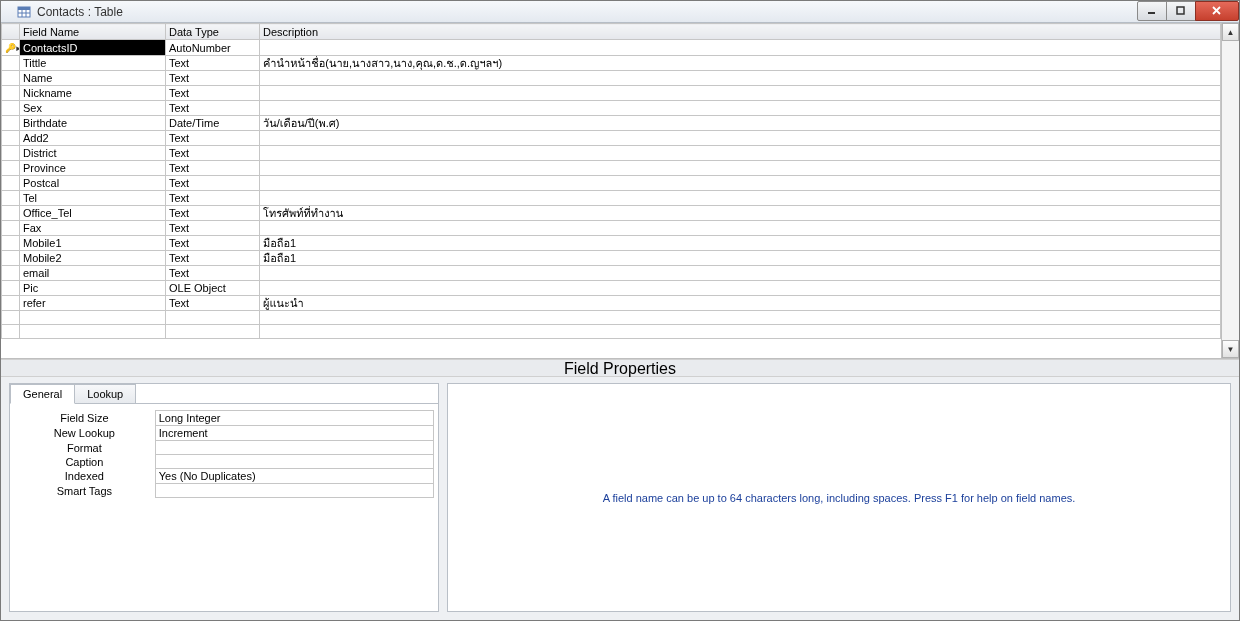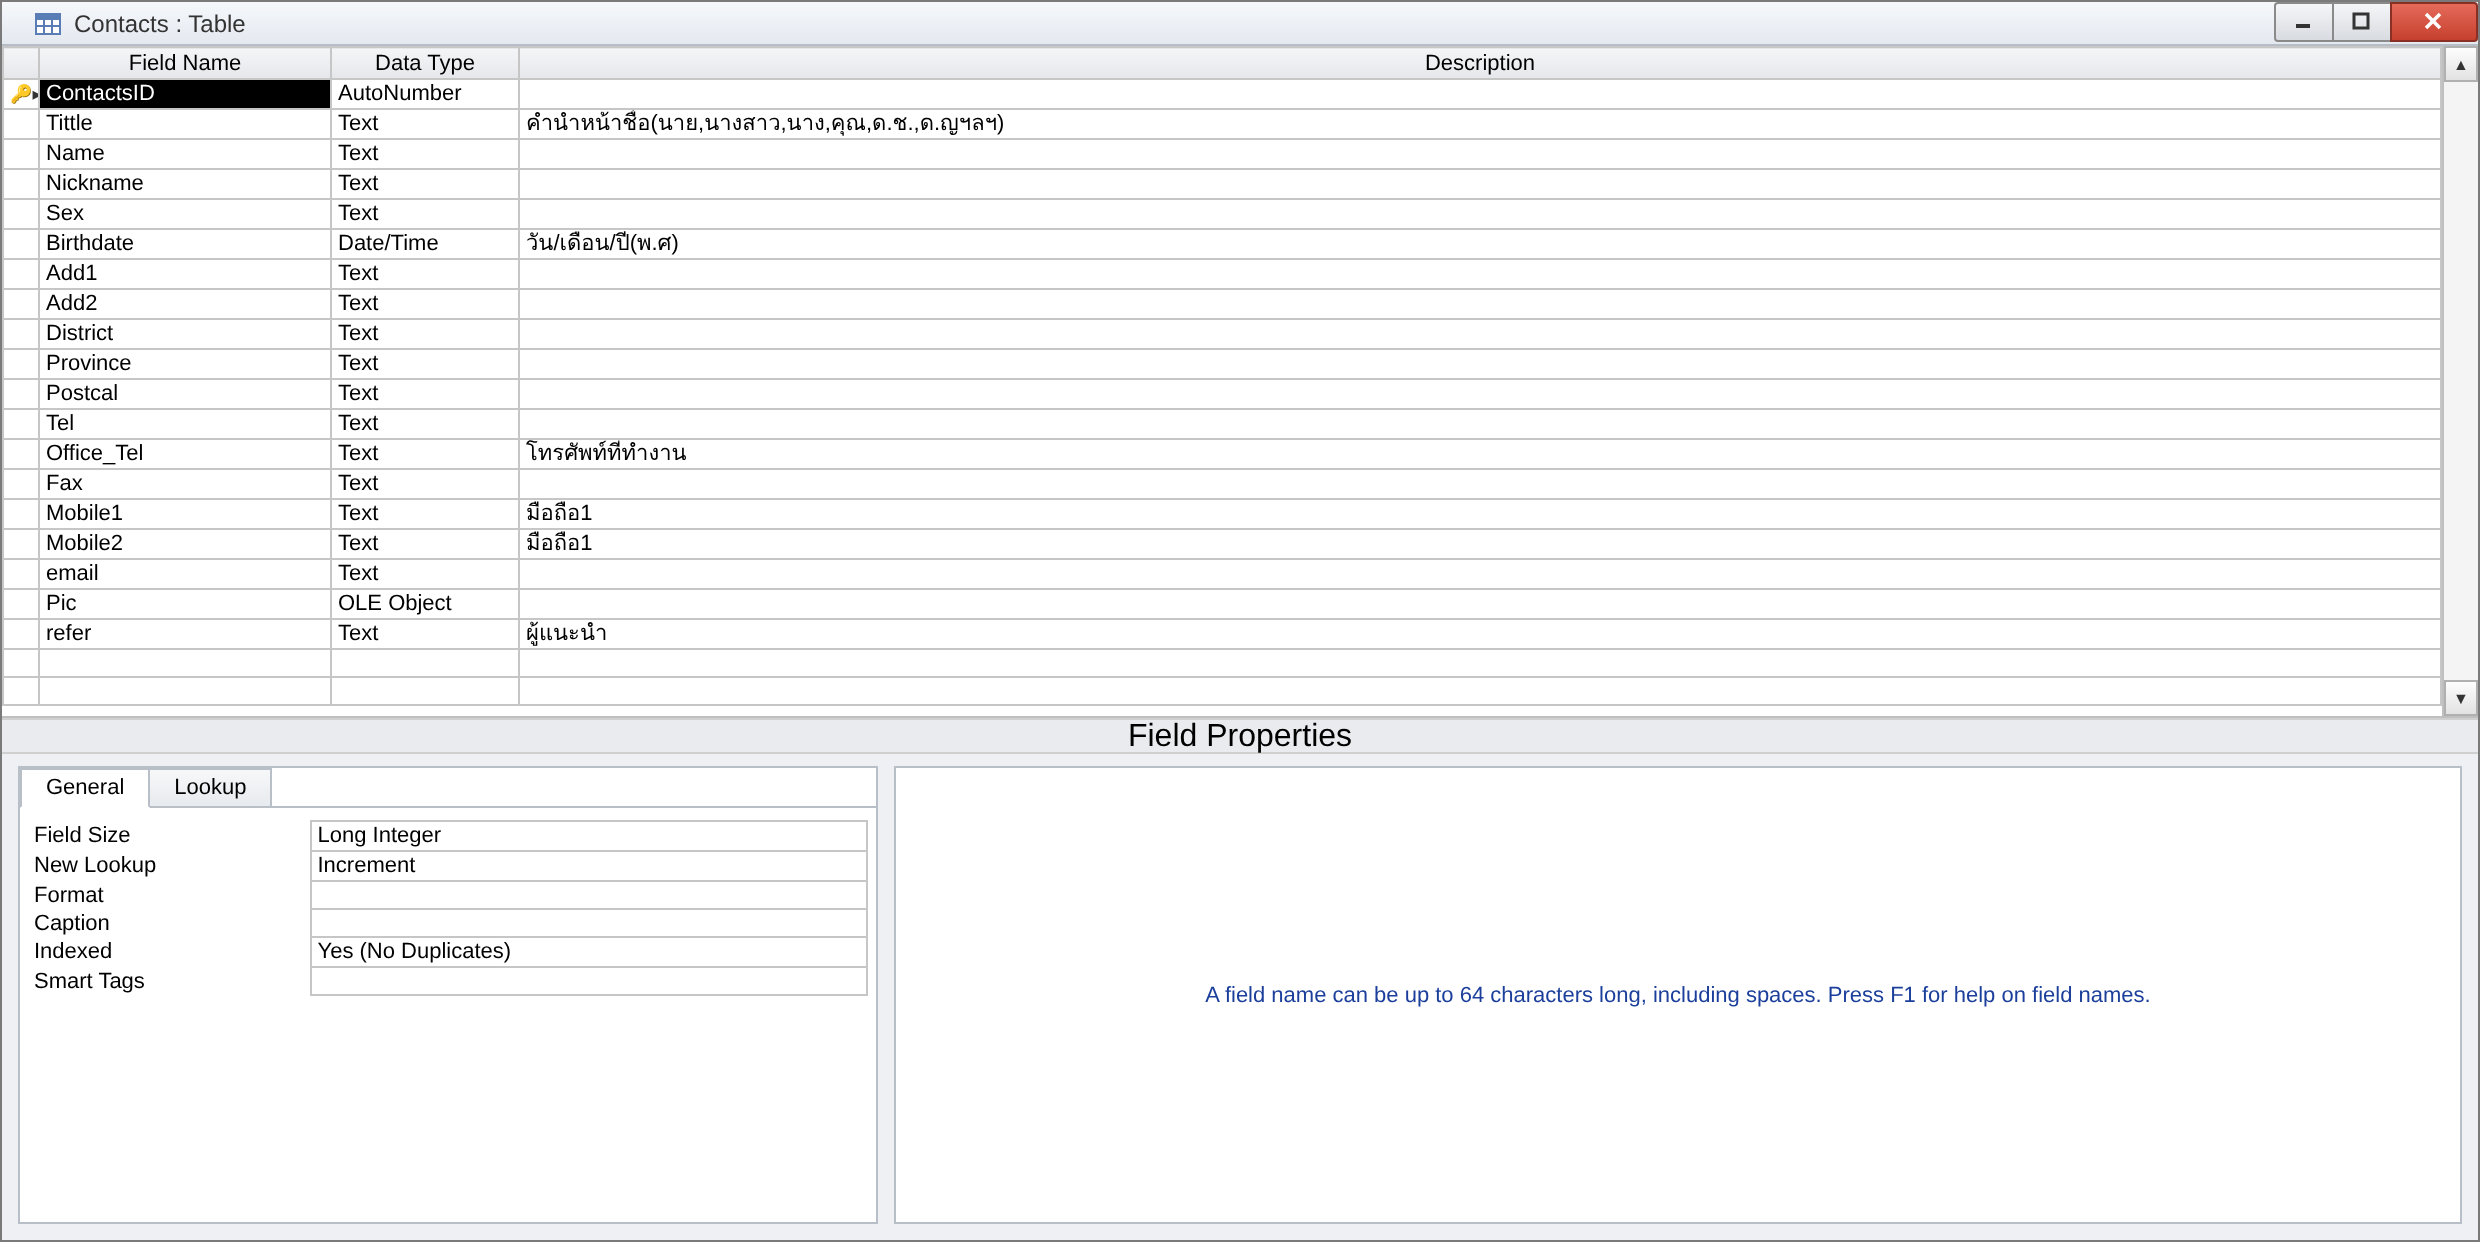--- a/index.html
+++ b/index.html
@@ -100,21 +100,21 @@
     padding: 0 3px;
     line-height: 14px;
     font-size: 11px;
     text-align: left;
     overflow: hidden;
     white-space: nowrap;
     background: #fff;
   }
   table.design th {
     background: linear-gradient(#f4f5f7,#e5e7eb);
-    text-align: center;
+    text-align: left;
     font-weight: normal;
     height: 16px;
   }
   .col-sel { width: 18px; }
   .col-fn { width: 146px; }
   .col-dt { width: 94px; }
   .col-desc { width: auto; }
   td.rowhead {
     background: linear-gradient(#f4f5f7,#e5e7eb);
     text-align: center;
@@ -193,21 +193,21 @@
   table.props {
     border-collapse: collapse;
     width: 100%;
   }
   table.props td {
     font-size: 11px;
     height: 14px;
     line-height: 14px;
     padding: 0 3px;
   }
-  .prop-label { width: 132px; }
+  .prop-label { width: 132px; text-align: center; }
   .prop-val {
     border: 1px solid #c6c6c6;
     background:#fff;
     width: 260px;
   }
   .pk-icon { font-size: 9px; color:#333; }
   .tri { font-size:8px; color:#333; }
 </style>
 </head>
 <body>
@@ -298,26 +298,20 @@
                 <td></td>
               </tr>
               <tr>
                 <td class="rowhead"></td>
                 <td>Birthdate</td>
                 <td>Date/Time</td>
                 <td>วัน/เดือน/ปี(พ.ศ)</td>
               </tr>
               <tr>
                 <td class="rowhead"></td>
-                <td>Add1</td>
-                <td>Text</td>
-                <td></td>
-              </tr>
-              <tr>
-                <td class="rowhead"></td>
                 <td>Add2</td>
                 <td>Text</td>
                 <td></td>
               </tr>
               <tr>
                 <td class="rowhead"></td>
                 <td>District</td>
                 <td>Text</td>
                 <td></td>
               </tr>

